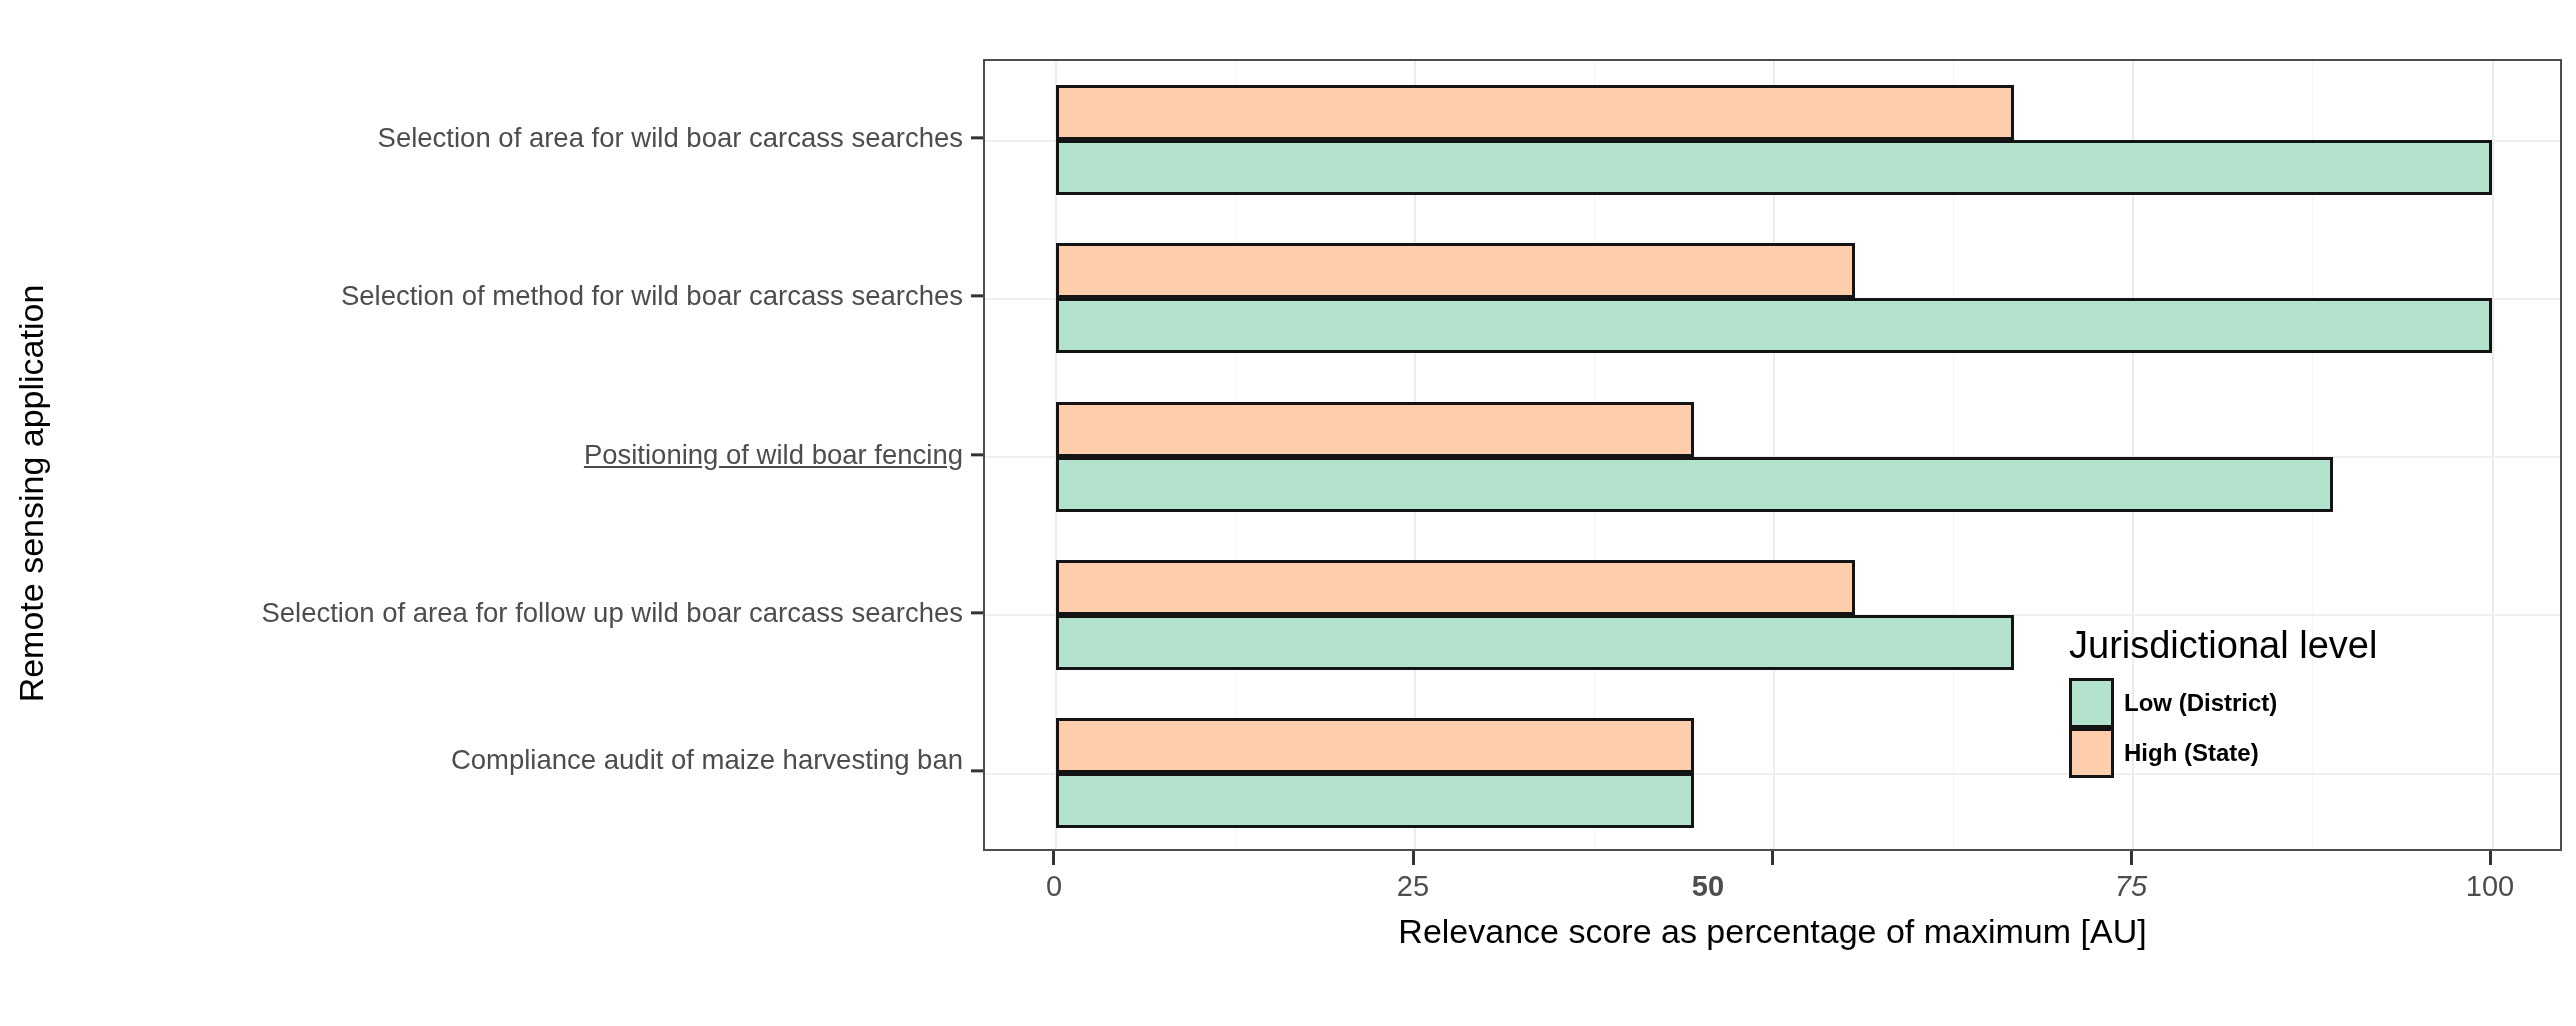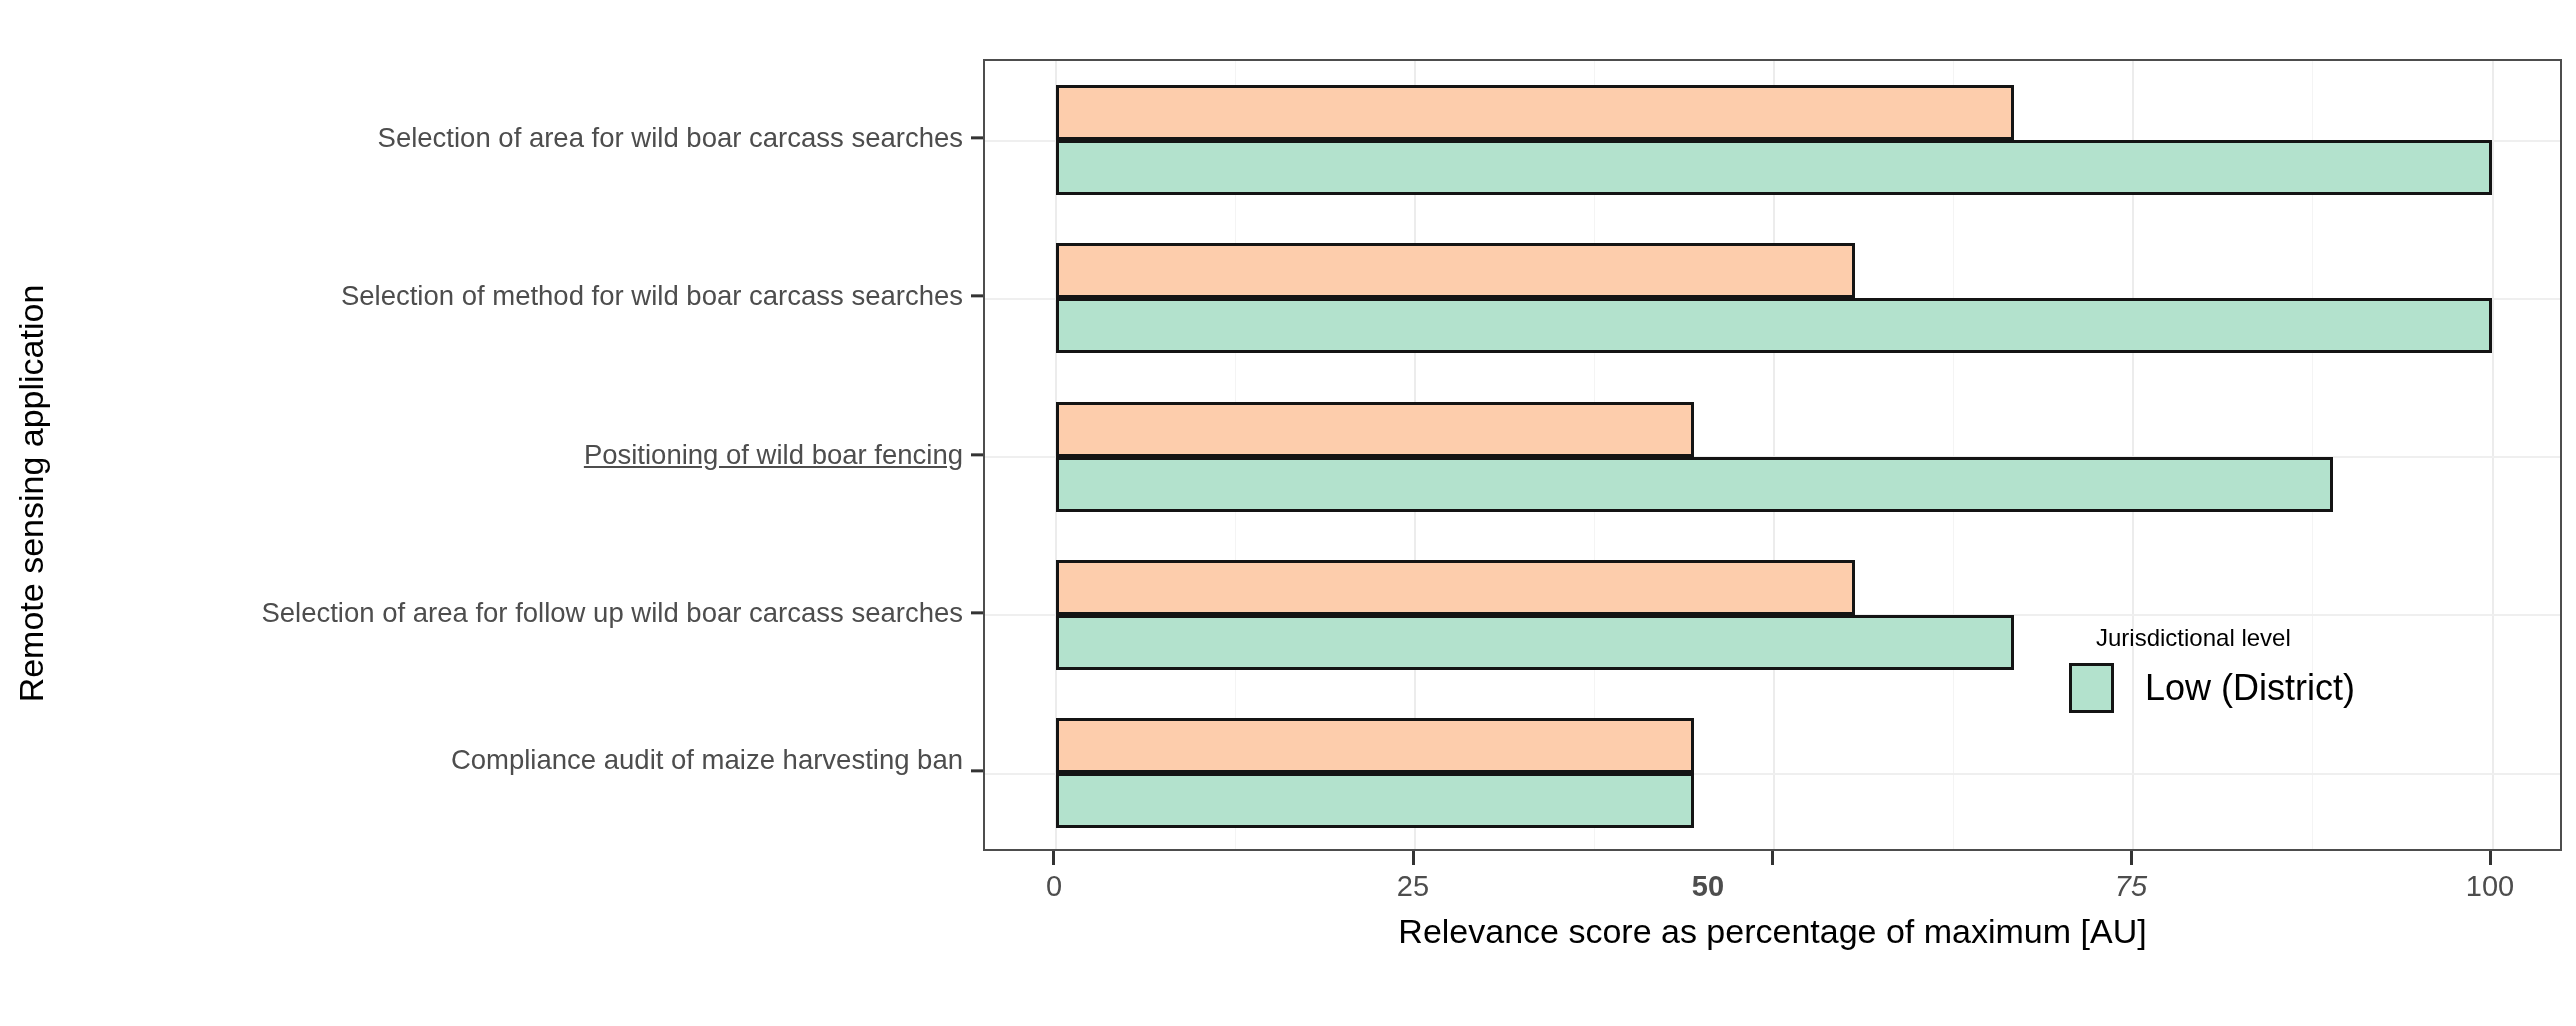--- a/index.html
+++ b/index.html
@@ -142,43 +142,43 @@
   }
 
   
   #legend {
     position: absolute;
     left: 2069px;
     top: 624px;
     width: 393px;
   }
   #legend-title {
-    font-size: 24px;
+    font-size: 38px;
     color: #000000;
     margin-bottom: 10.5px;
     white-space: nowrap;
-    margin-left: 27px;
   }
   .legend-row {
     display: flex;
     align-items: center;
     height: 50px;
   }
   .legend-swatch {
     width: 45px;
     height: 50px;
     border: 3.3px solid #141414;
     box-sizing: border-box;
     flex: 0 0 auto;
   }
   .legend-label {
-    margin-left: 31px;
-    font-size: 36px;
-    color: #000000;
-    white-space: nowrap;
+    margin-left: 10px;
+    font-size: 24px;
+    color: #000000;
+    white-space: nowrap;
+    font-weight: bold;
   }
 </style>
 </head>
 <body>
 
 <div id="root">
 
 
   <div id="y-axis-title">Remote sensing application</div>
 
@@ -241,17 +241,21 @@
   <div id="x-axis-title">Relevance score as percentage of maximum [AU]</div>
 
 
   <div id="legend">
     <div id="legend-title">Jurisdictional level</div>
     <div id="legend-items">
         <div class="legend-row">
           <span class="legend-swatch" style="background: rgb(179, 226, 205);"></span>
           <span class="legend-label">Low (District)</span>
         </div>
+        <div class="legend-row">
+          <span class="legend-swatch" style="background: rgb(253, 205, 172);"></span>
+          <span class="legend-label">High (State)</span>
+        </div>
       </div>
   </div>
 
 </div>
 
 
 </body></html>

